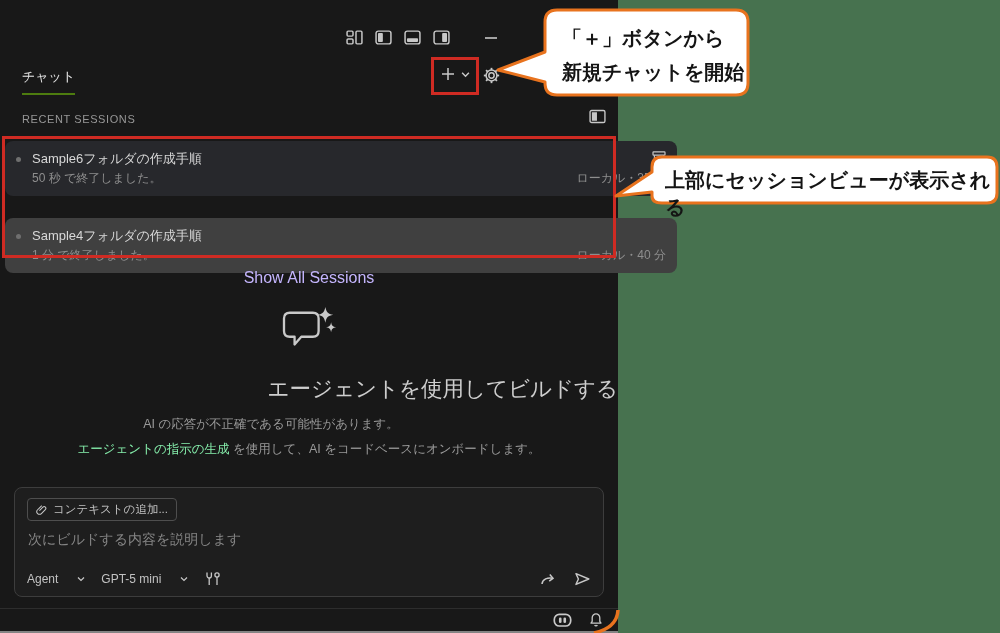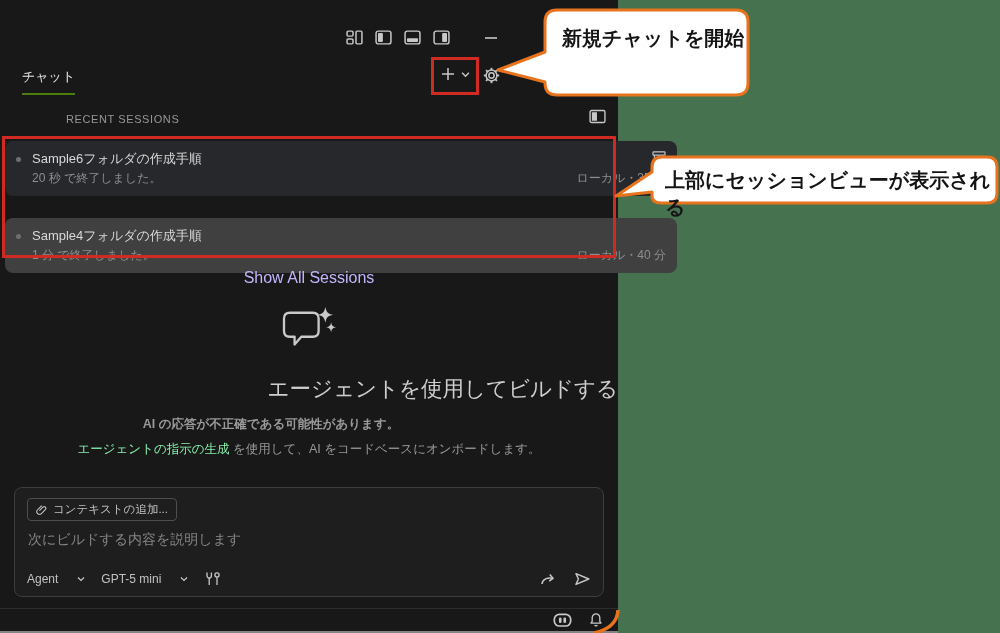--- a/index.html
+++ b/index.html
@@ -16,36 +16,36 @@
   
   .tab-chat { position:absolute; left:22px; top:68px; font-size:13px; color:#e6e6e6; padding-bottom:7px; border-bottom:2px solid #4d7c0f; }
   .hl-box { position:absolute; border:3px solid #cf2b23; z-index:5; pointer-events:none; }
   .box-newchat { left:431px; top:57px; width:48px; height:38px; }
   .box-sessions { left:2px; top:136px; width:614px; height:122px; }
   .newchat-btn { position:absolute; left:440px; top:66px; display:flex; align-items:center; gap:5px; color:#d0d0d0; }
   .gear-btn { position:absolute; left:483px; top:67px; }
   .more-btn { position:absolute; left:506px; top:62px; color:#cccccc; font-size:16px; letter-spacing:1px; }
 
   
-  .sessions-header { position:absolute; left:22px; top:113px; font-size:11px; letter-spacing:0.6px; color:#979797;margin-left:44px; }
+  .sessions-header { position:absolute; left:22px; top:113px; font-size:11px; letter-spacing:0.6px; color:#979797; }
   .split-btn { position:absolute; left:589px; top:109px; }
   .card { position:absolute; left:5px; width:672px; height:55px; border-radius:8px; }
   .card1 { top:141px; background:#27282c; }
   .card2 { top:218px; background:#404040; }
   .card .dot { position:absolute; left:11px; top:16px; width:5px; height:5px; border-radius:50%; background:#6f6f6f; }
   .card .title { position:absolute; left:27px; top:9px; font-size:13px; color:#d8d8d8; }
   .card .status { position:absolute; left:27px; bottom:9px; font-size:12px; color:#8e8e8e; }
   .card .meta { position:absolute; right:11px; bottom:9px; font-size:12px; color:#8e8e8e; }
   .card .archive { position:absolute; right:10px; top:8px; }
   .show-all { position:absolute; left:0; top:269px; width:618px; text-align:center; font-size:16px; color:#c4b5fd; }
 
   
   .empty-icon { position:absolute; left:281px; top:306px; color:#c9c9c9; }
   .empty-heading { position:absolute; left:0; top:374px; width:618px; text-align:right; font-size:21.5px; color:#cecece; }
-  .empty-disclaimer { position:absolute; left:0; top:416px; width:542px; text-align:center; font-size:12.5px; color:#999999;font-weight:bold; }
+  .empty-disclaimer { position:absolute; left:0; top:416px; width:542px; text-align:center; font-size:12.5px; color:#999999; }
   .empty-onboard { position:absolute; left:0; top:441px; width:618px; text-align:center; font-size:12.5px; color:#999999; }
   .empty-onboard .lnk { color:#86efac; }
 
   
   .composer { position:absolute; left:14px; top:487px; width:590px; height:110px; background:#1e1e1e; border:1px solid #3d3d3d; border-radius:8px; }
   .ctx-chip { position:absolute; left:12px; top:10px; height:23px; display:inline-flex; align-items:center; gap:5px; padding:0 8px; border:1px solid #4e4e4e; border-radius:4px; font-size:11.5px; color:#c2c2c2; }
   .composer-input { position:absolute; left:13px; top:43px; font-size:14px; color:#858585; }
   .composer-row { position:absolute; left:12px; right:12px; bottom:9px; display:flex; align-items:center; gap:16px; font-size:12px; color:#c2c2c2; }
   .picker { display:inline-flex; align-items:center; gap:19px; }
   .spacer { flex:1; }
@@ -137,21 +137,21 @@
   <span class="icon split-btn">
     <svg width="17" height="15" viewBox="0 0 16 14">
         <rect x="1" y="1.3" width="14" height="11.4" rx="1.5" fill="none" stroke="currentColor" stroke-width="1.3"></rect>
         <rect x="2.7" y="3" width="4.8" height="8" fill="currentColor"></rect>
       </svg>
   </span>
 
   <div class="card card1">
     <span class="dot"></span>
     <span class="title">Sample6フォルダの作成手順</span>
-    <span class="status">20 秒 で終了しました。</span>
+    <span class="status">50 秒 で終了しました。</span>
     <span class="meta">ローカル・35 分</span>
     <span class="icon archive">
       <svg width="16" height="16" viewBox="0 0 16 16">
           <g fill="none" stroke="currentColor" stroke-width="1.2">
             <rect x="2" y="2.8" width="12" height="3.4" rx="0.6"></rect>
             <path d="M3.4 6.2 V13.2 H12.6 V6.2"></path>
             <line x1="6.3" y1="9" x2="9.7" y2="9"></line>
           </g>
         </svg>
     </span>
@@ -249,15 +249,16 @@
 
 <div class="hl-box box-newchat"></div>
 <div class="hl-box box-sessions"></div>
 
 <svg class="overlay" viewBox="0 0 1000 633">
   <path d="M557 10 H736 Q748 10 748 22 V83 Q748 95 736 95 H557 Q545 95 545 83 V82 L498 70 L545 52 V22 Q545 10 557 10 Z" fill="#ffffff" stroke="#e8731e" stroke-width="3" stroke-linejoin="round"></path>
   <path d="M662 157 H987 Q997 157 997 167 V193 Q997 203 987 203 H662 Q652 203 652 196 V192 L616 196 L652 172 V167 Q652 157 662 157 Z" fill="#ffffff" stroke="#e8731e" stroke-width="3" stroke-linejoin="round"></path>
   <path d="M618 610 Q617 628 594 633" fill="none" stroke="#e8731e" stroke-width="3.5"></path>
 </svg>
 <div class="callout-text co1">
+  <div>「＋」ボタンから</div>
   <div>新規チャットを開始</div>
 </div>
 <div class="callout-text co2">上部にセッションビューが表示される</div>
 
 </body></html>

